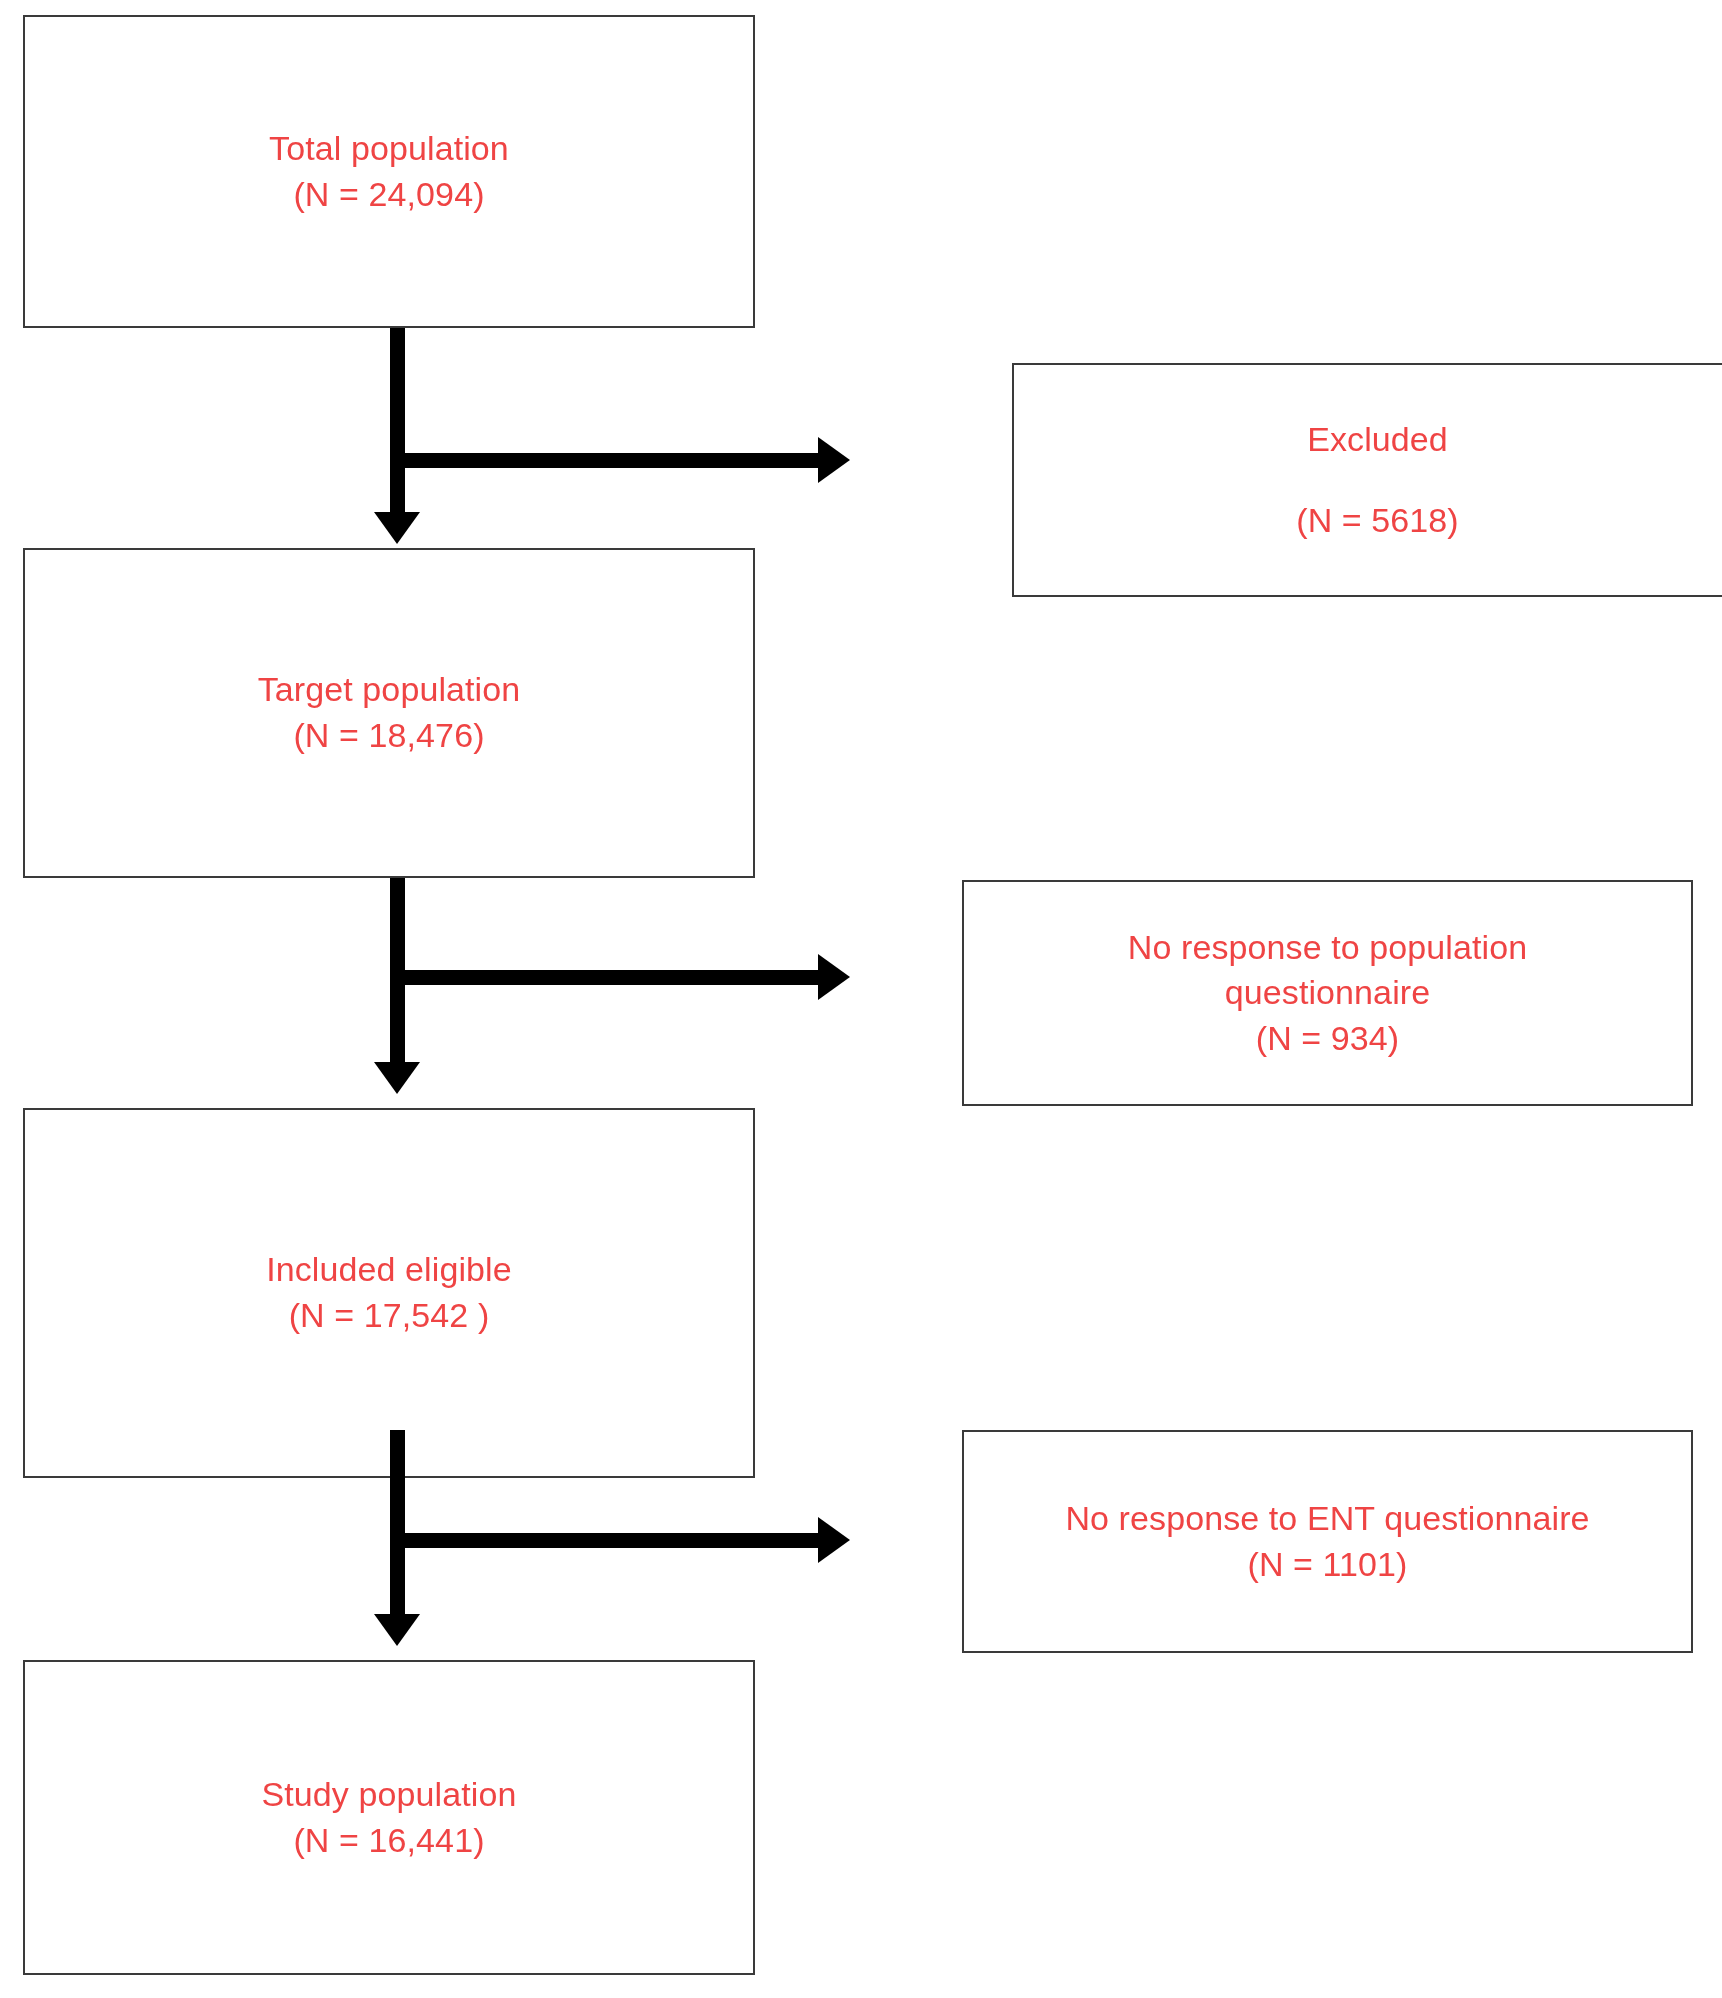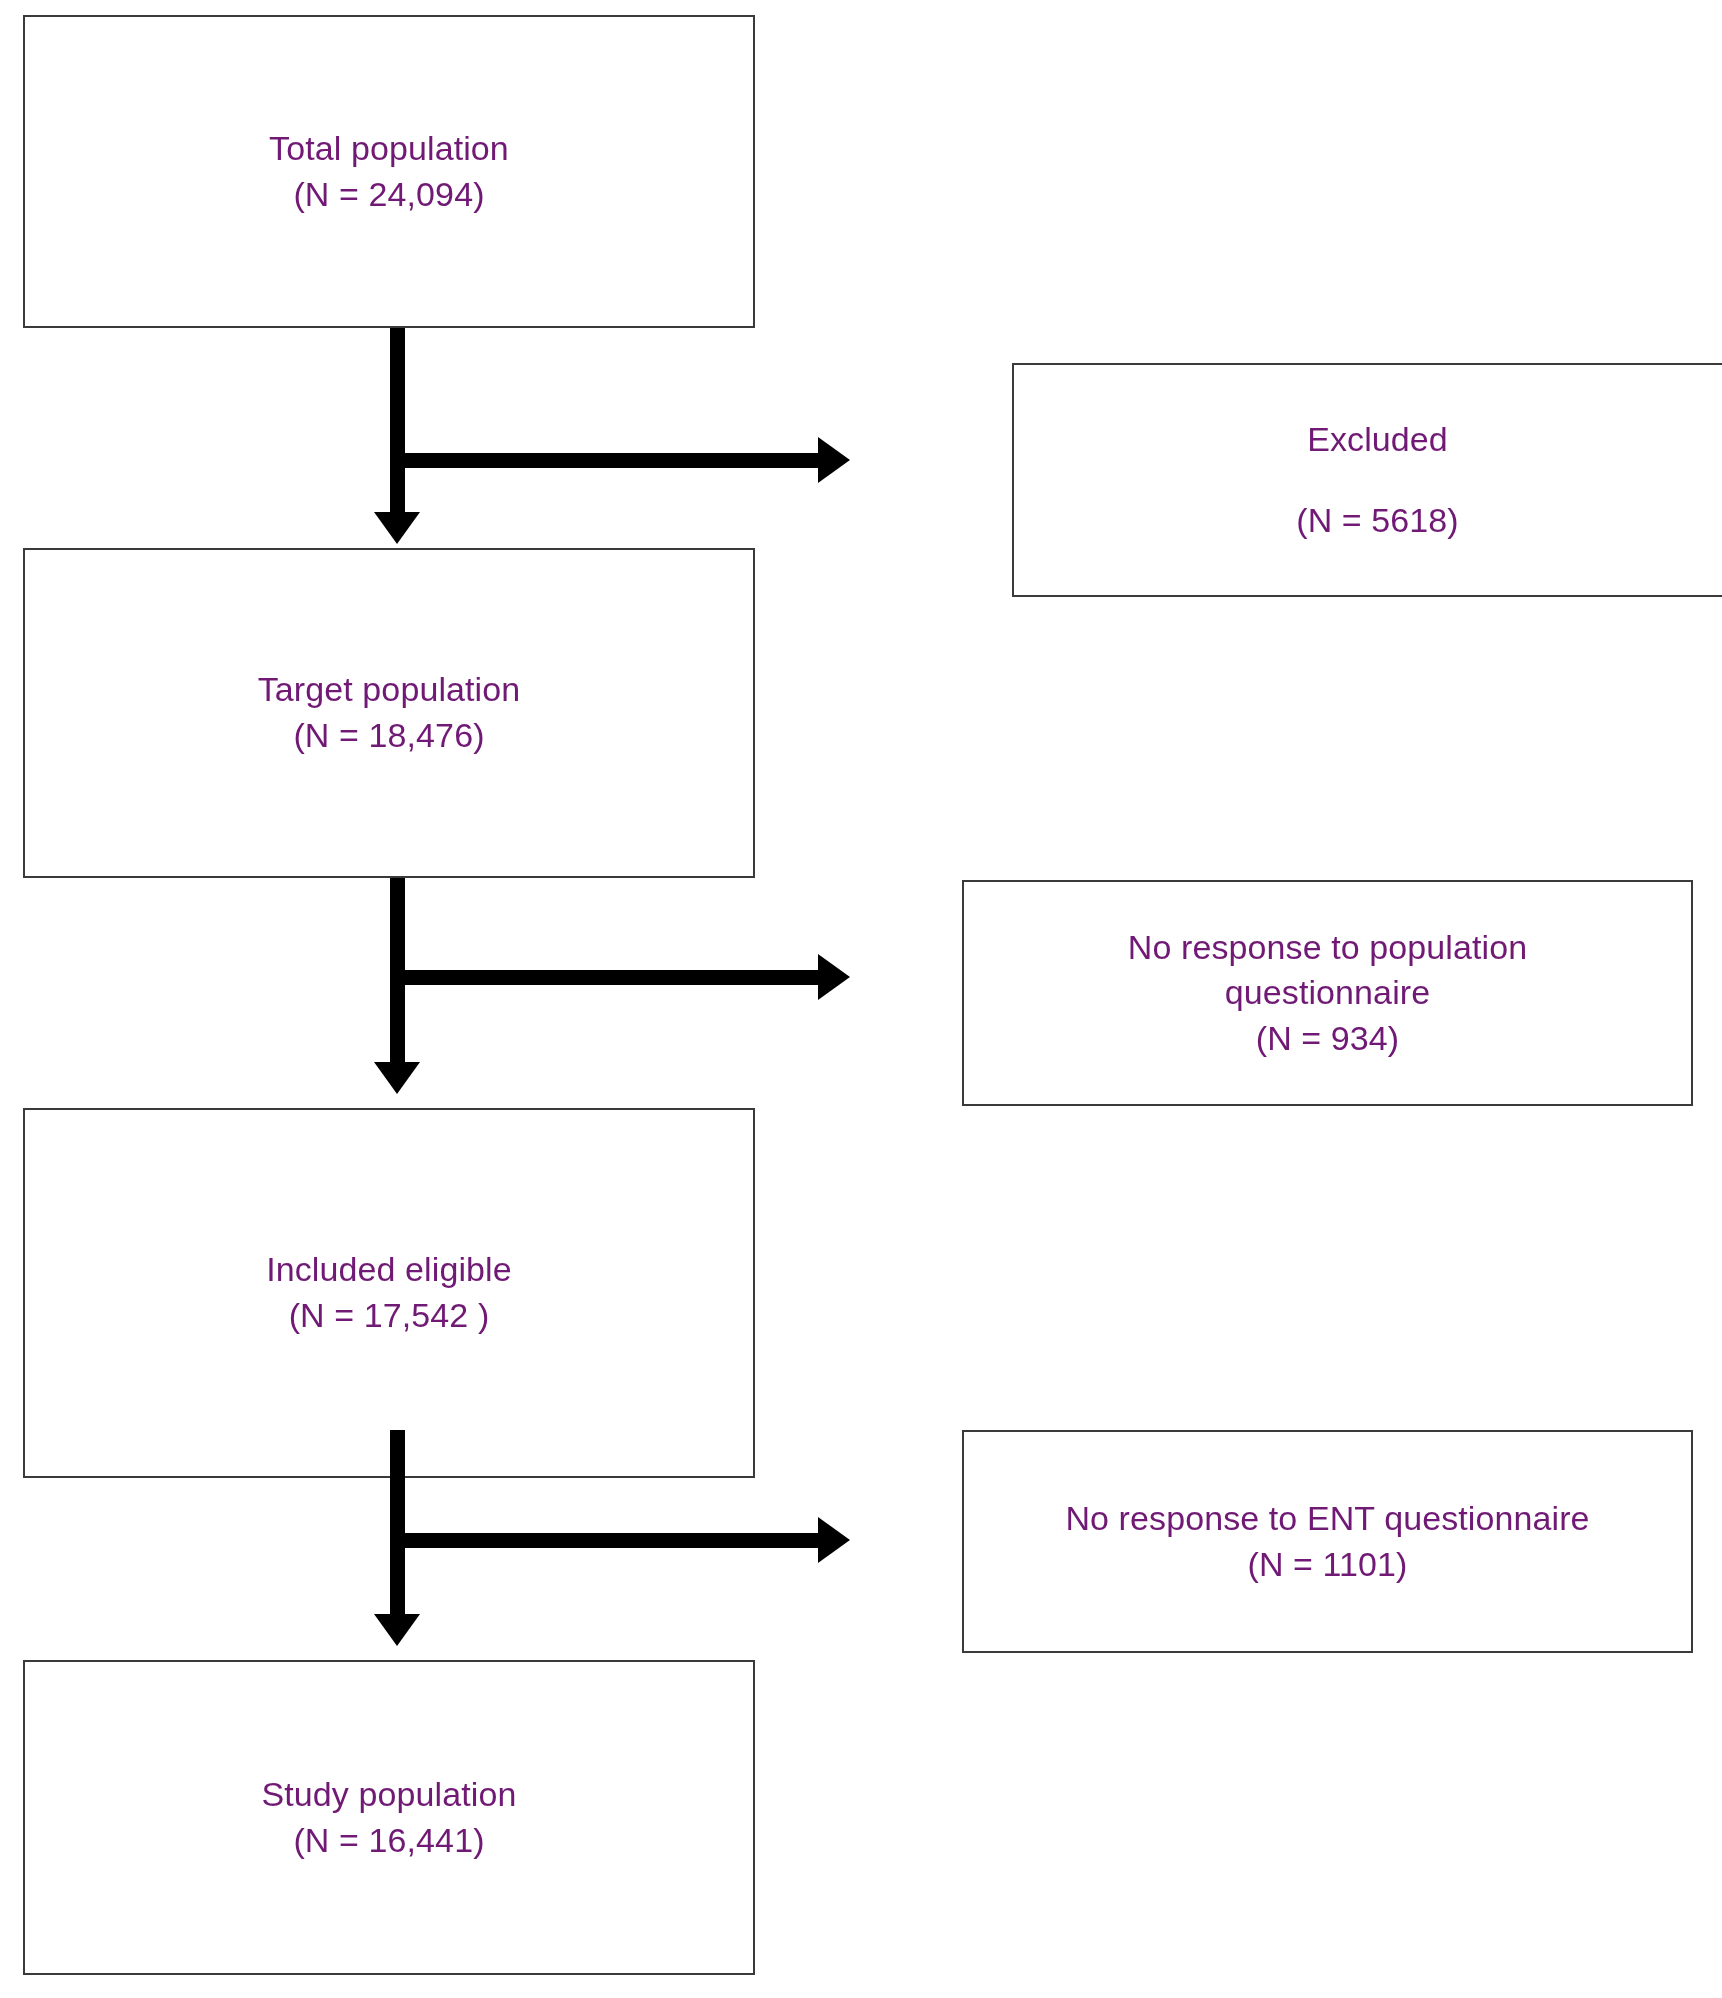--- a/index.html
+++ b/index.html
@@ -24,21 +24,21 @@
     background: #ffffff;
     display: flex;
     flex-direction: column;
     align-items: center;
     justify-content: center;
     text-align: center;
   }
   .flow-box .line {
     font-size: 34px;
     line-height: 1.34;
-    color: #701a75;
+    color: #ef4444;
     white-space: pre;
     letter-spacing: 0.1px;
   }
   
   #box-total-population   { left: 23px; top: 15px;   width: 732px; height: 313px; }
   #box-target-population  { left: 23px; top: 548px;  width: 732px; height: 330px; }
   #box-included-eligible  { left: 23px; top: 1108px; width: 732px; height: 370px; }
   #box-study-population   { left: 23px; top: 1660px; width: 732px; height: 315px; }
   
   #box-excluded-age           { left: 1012px; top: 363px;  width: 731px; height: 234px; gap: 35px; }

